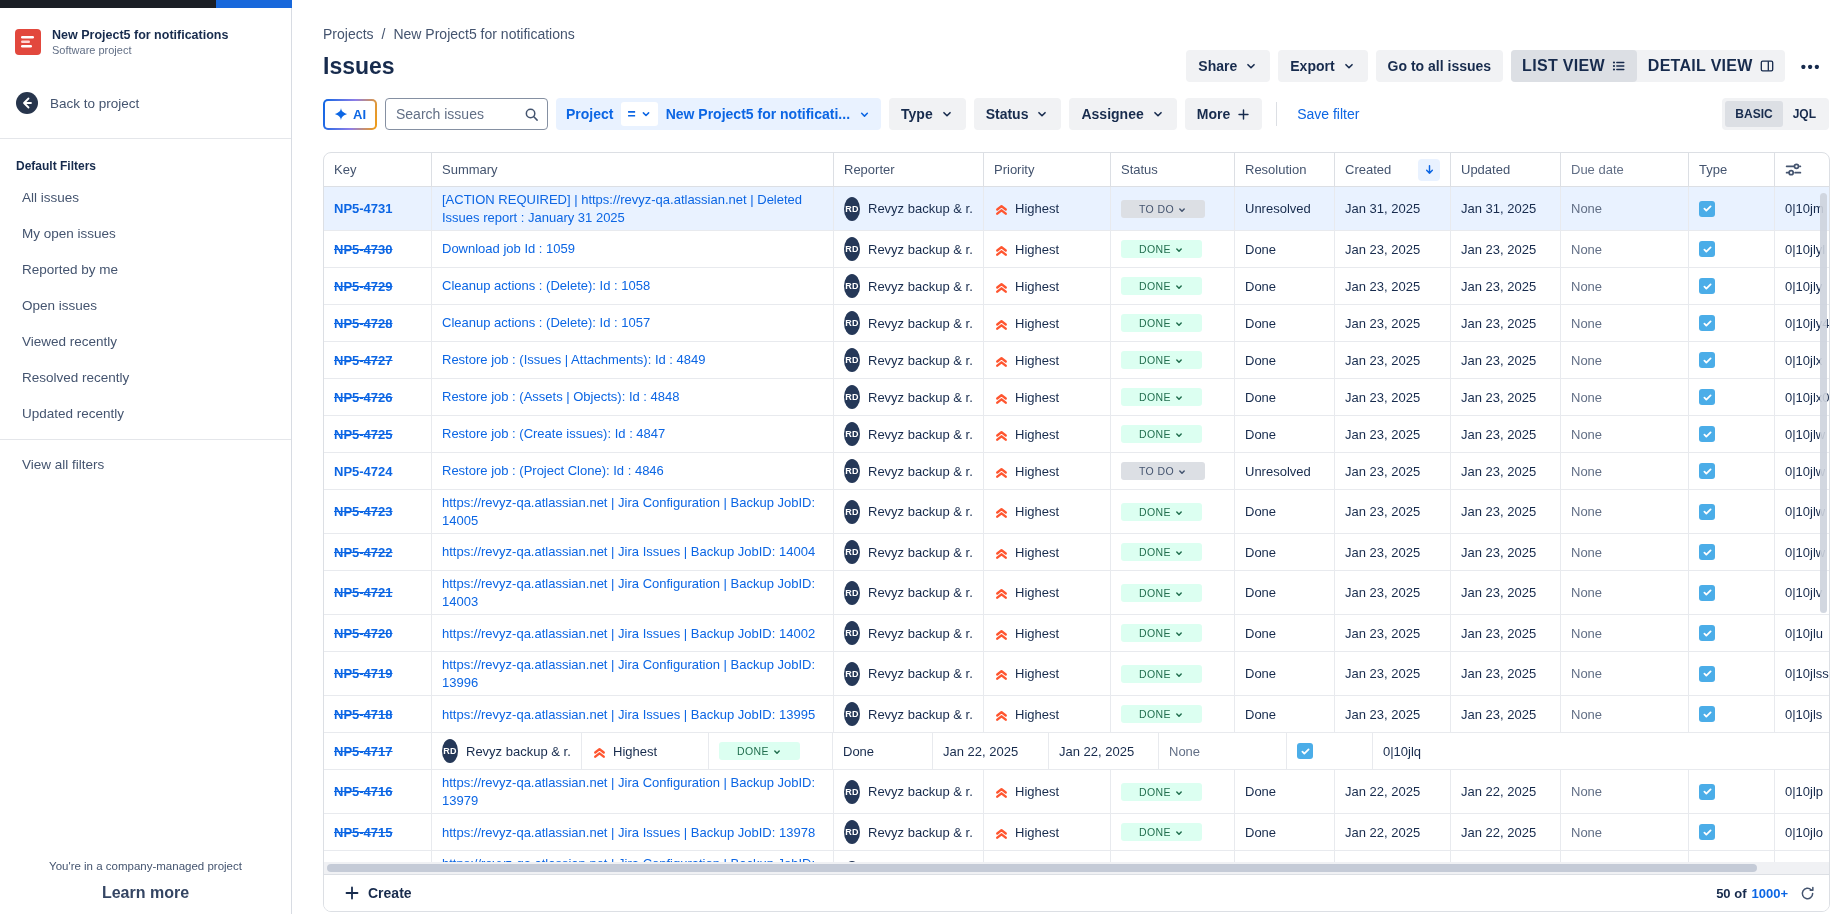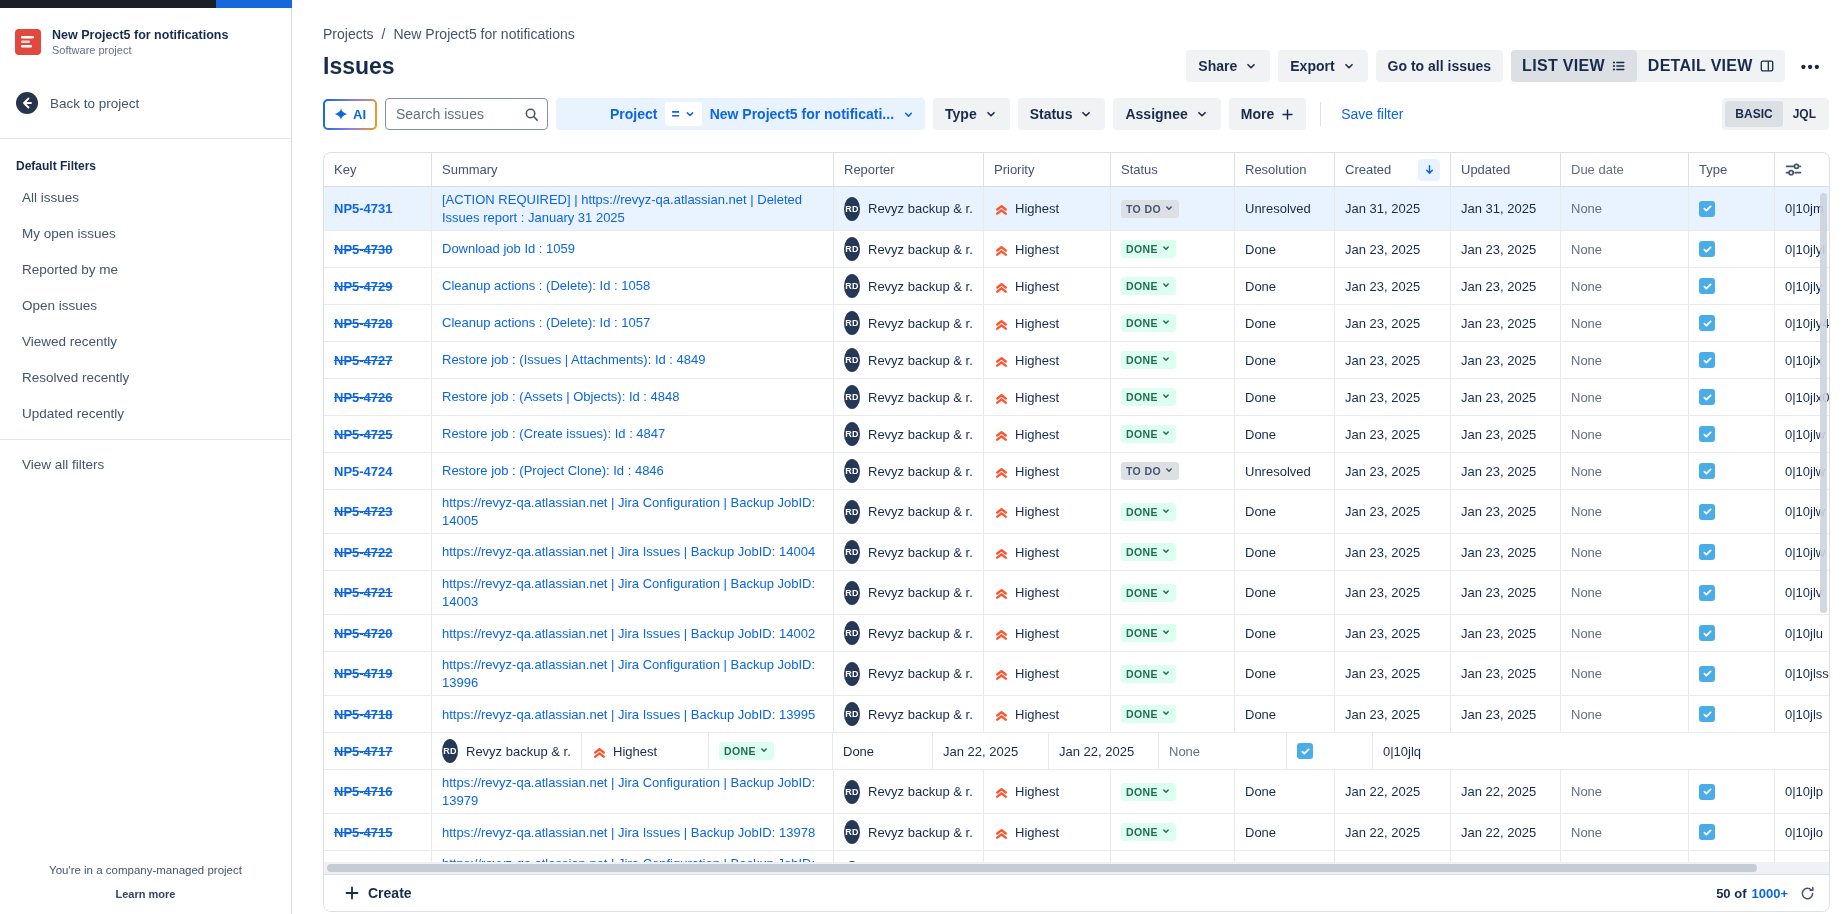--- a/index.html
+++ b/index.html
@@ -18,21 +18,21 @@
   .sidebar{position:absolute;top:8px;left:0;width:291px;bottom:0;background:#fff;border-right:1px solid #D8DCE3;}
   .project-block{display:flex;gap:11px;margin:19px 0 0 15px;align-items:center;}
   .project-name{font-size:12.5px;font-weight:700;color:#172B4D;line-height:1.3;}
   .project-type{font-size:11px;color:#626F86;margin-top:1px;}
   .back-row{display:flex;gap:12px;align-items:center;margin:36px 0 0 16px;font-size:13.5px;color:#44546F;cursor:pointer;}
   .sb-divider{border:none;border-top:1px solid #E4E6EA;margin:24px 0 0 0;}
   .sb-heading{font-size:12px;font-weight:700;color:#172B4D;margin:20px 0 6px 16px;}
   .sb-item{height:36px;display:flex;align-items:center;padding-left:22px;font-size:13.5px;color:#44546F;cursor:pointer;}
   .sb-footer{position:absolute;bottom:12px;left:0;right:0;text-align:center;}
   .sb-note{font-size:11.5px;color:#44546F;}
-  .sb-learn{display:inline-block;margin-top:12px;font-size:11px;font-weight:700;color:#344563;cursor:pointer;}
+  .sb-learn{display:inline-block;margin-top:12px;font-size:16px;font-weight:700;color:#344563;cursor:pointer;}
   
   .main{position:absolute;left:292px;top:8px;right:0;bottom:0;}
   .breadcrumb{margin:18px 0 0 31px;font-size:14px;color:#44546F;display:flex;gap:8px;align-items:center;}
   .breadcrumb a{color:#44546F;}
   .title-row{display:flex;align-items:center;margin:8px 16px 0 31px;}
   .page-title{font-size:23px;font-weight:700;color:#172B4D;}
   .actions{margin-left:auto;display:flex;gap:8px;align-items:center;}
   .btn{height:32px;display:inline-flex;align-items:center;gap:7px;padding:0 12px;background:#F1F2F4;
        border:none;border-radius:4px;font-size:14px;font-weight:600;color:#172B4D;cursor:pointer;white-space:nowrap;
        font-family:"Liberation Sans",sans-serif;}
@@ -47,21 +47,21 @@
           background:linear-gradient(100deg,#0C66E4 0%,#8F7EE7 55%,#F59E0B 100%);}
   .ai-inner{background:#fff;border-radius:3px;height:27px;padding:0 9px;display:flex;align-items:center;gap:5px;
             color:#0C66E4;font-weight:700;font-size:13px;}
   .search-box{width:163px;height:32px;border:1px solid #8590A2;border-radius:4px;box-sizing:border-box;
               display:flex;align-items:center;padding:0 8px;gap:10px;background:#fff;}
   .search-box input{border:none;outline:none;flex:1;min-width:0;font-size:14px;color:#172B4D;
                     font-family:"Liberation Sans",sans-serif;background:transparent;}
   .search-box input::placeholder{color:#626F86;}
   .project-chip{height:32px;background:#E9F2FF;border-radius:4px;display:flex;align-items:center;gap:8px;
                 padding:0 10px;color:#0C66E4;font-size:14px;cursor:pointer;white-space:nowrap;}
-  .chip-label{font-weight:700;margin-left:44px;}
+  .chip-label{font-weight:700;}
   .chip-op{background:#fff;border-radius:3px;height:24px;padding:0 6px;display:flex;align-items:center;gap:4px;font-weight:600;}
   .chip-value{font-weight:600;}
   .vdivider{width:1px;height:24px;background:#DCDFE4;margin:0 6px;}
   .save-filter{color:#0C66E4;font-size:14px;font-weight:500;cursor:pointer;background:none;border:none;
                font-family:"Liberation Sans",sans-serif;}
   .mode-group{margin-left:auto;background:#F1F2F4;border-radius:4px;padding:3px;display:flex;}
   .mode{padding:0 10px;height:26px;display:flex;align-items:center;border-radius:3px;font-size:12px;font-weight:700;
         color:#172B4D;cursor:pointer;}
   .mode.active{background:#DCDFE4;}
   
@@ -81,22 +81,22 @@
   .c-sta{width:124px;}  .c-res{width:100px;}  .c-cre{width:116px;} .c-upd{width:110px;}
   .c-due{width:128px;}  .c-typ{width:86px;}   .c-rank{width:120px;border-right:none;white-space:nowrap;}
   .tr .c-key{min-height:36px;}
   .key-link{color:#0C66E4;font-weight:600;font-size:13px;white-space:nowrap;}
   .key-link.struck{text-decoration:line-through;}
   .sum-link{color:#0C66E4;line-height:1.35;}
   .avatar{width:16px;height:24px;border-radius:50%;background:#253858;color:#fff;font-size:9px;font-weight:700;
           display:flex;align-items:center;justify-content:center;flex:none;letter-spacing:.3px;}
   .rep-name{margin-left:8px;white-space:nowrap;overflow:hidden;}
   .pri-label{margin-left:6px;}
-  .lozenge{display:inline-flex;align-items:flex-start;gap:3px;padding:3px 5px;border-radius:3px;
-           font-size:10.5px;font-weight:700;letter-spacing:.4px;cursor:pointer;white-space:nowrap;}
+  .lozenge{display:inline-flex;align-items:flex-end;gap:3px;padding:3px 18px;border-radius:3px;
+           font-size:10.5px;font-weight:400;letter-spacing:.4px;cursor:pointer;white-space:nowrap;}
   .lozenge.done{background:#DCFFF1;color:#216E4E;}
   .lozenge.todo{background:#DCDFE4;color:#44546F;}
   .c-due{color:#626F86;}
   .type-icon{width:16px;height:16px;border-radius:3px;background:#4BADE8;display:flex;align-items:center;justify-content:center;flex:none;}
   .hscroll{height:12px;flex:none;background:#F0F1F4;position:relative;}
   .hthumb{position:absolute;left:3px;top:2px;height:8px;width:95%;background:#C5CBD7;border-radius:4px;}
   .vscroll{position:absolute;top:40px;right:2px;width:7px;height:420px;background:#CDD3DD;border-radius:4px;opacity:.9;}
   .card-footer{height:36px;flex:none;border-top:1px solid #DCDFE4;display:flex;align-items:center;padding:0 14px;background:#fff;}
   .create-btn{display:flex;align-items:center;gap:8px;font-size:14px;font-weight:700;color:#172B4D;
               background:none;border:none;cursor:pointer;font-family:"Liberation Sans",sans-serif;}

